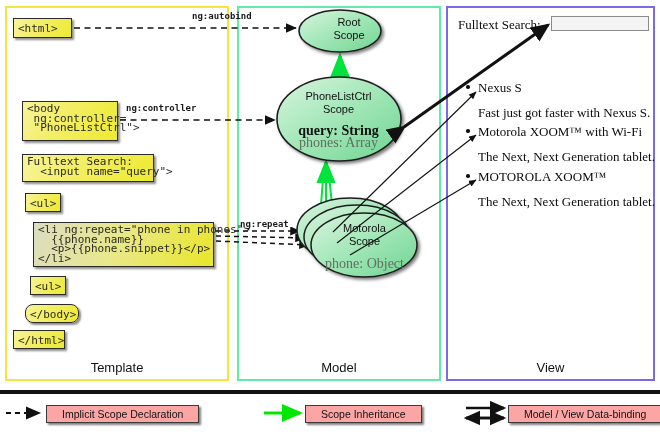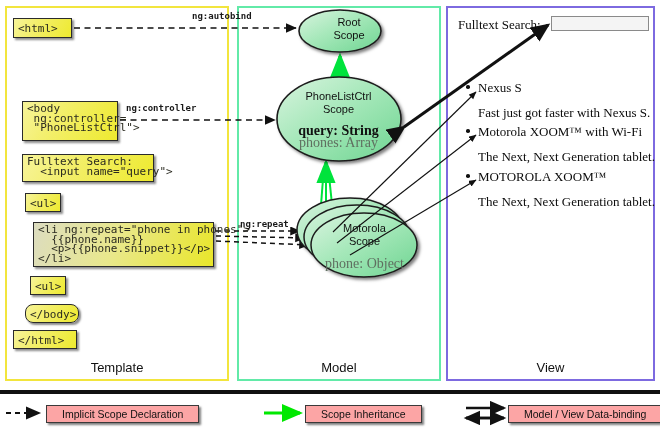--- a/index.html
+++ b/index.html
@@ -25,21 +25,21 @@
         padding:2px 4px;white-space:pre;font-weight:normal;}
   .ybox.lg{background:linear-gradient(110deg,#dcdcc0 0%,#e9e88c 45%,#e9e62a 100%);}
 
   #b-html{left:13px;top:18px;width:59px;height:20px;padding-top:5px;}
   #b-body{left:22px;top:101px;width:96px;height:40px;}
   #b-search{left:22px;top:154px;width:132px;height:28px;}
   #b-ul1{left:25px;top:193px;width:36px;height:19px;padding-top:5px;}
   #b-li{left:33px;top:222px;width:181px;height:45px;}
   #b-ul2{left:30px;top:276px;width:36px;height:19px;padding-top:5px;}
   #b-bodyend{left:25px;top:304px;width:54px;height:19px;padding-top:5px;border-radius:8px;}
-  #b-htmlend{left:13px;top:330px;width:64px;height:19px;padding-top:5px;}
+  #b-htmlend{left:13px;top:330px;width:52px;height:19px;padding-top:5px;}
 
   
   .edge-label{position:absolute;font-family:"DejaVu Sans Mono","Liberation Mono",monospace;
               font-size:9px;font-weight:bold;color:#1a1a1a;white-space:nowrap;}
   #lab-autobind{left:148px;top:11px;margin-left:44px;}
   #lab-controller{left:126px;top:103px;}
   #lab-repeat{left:240px;top:219px;}
 
   
   .scope-text{position:absolute;text-align:center;pointer-events:none;}

